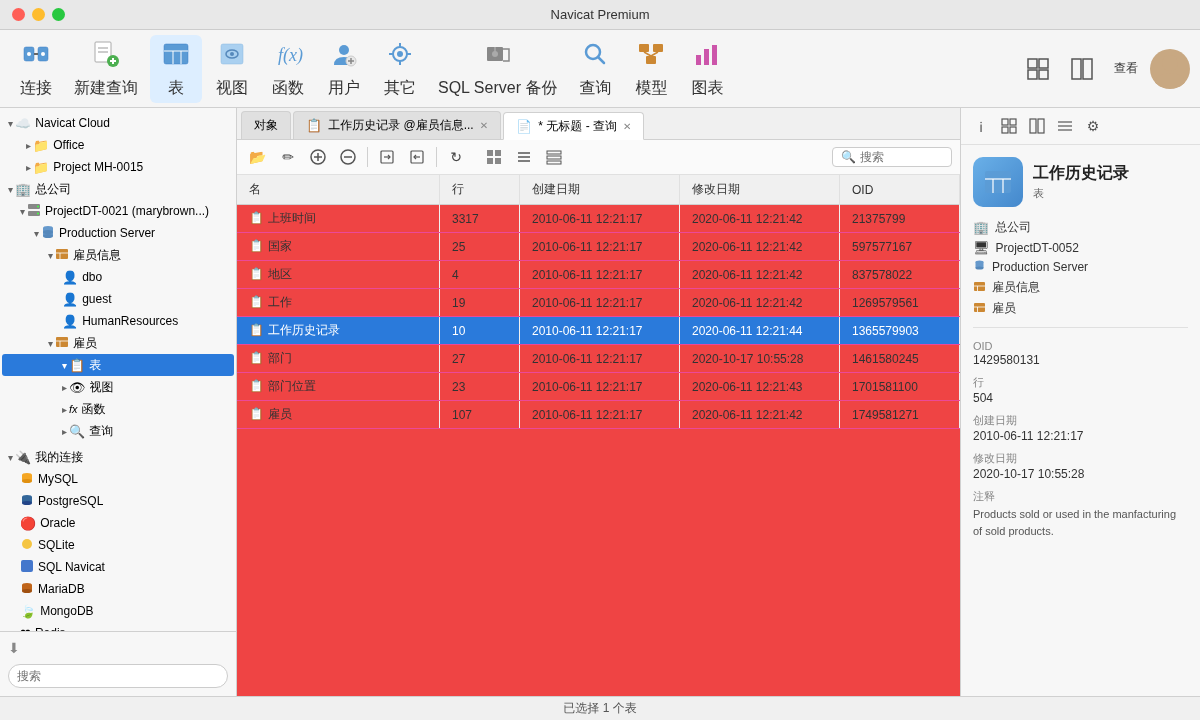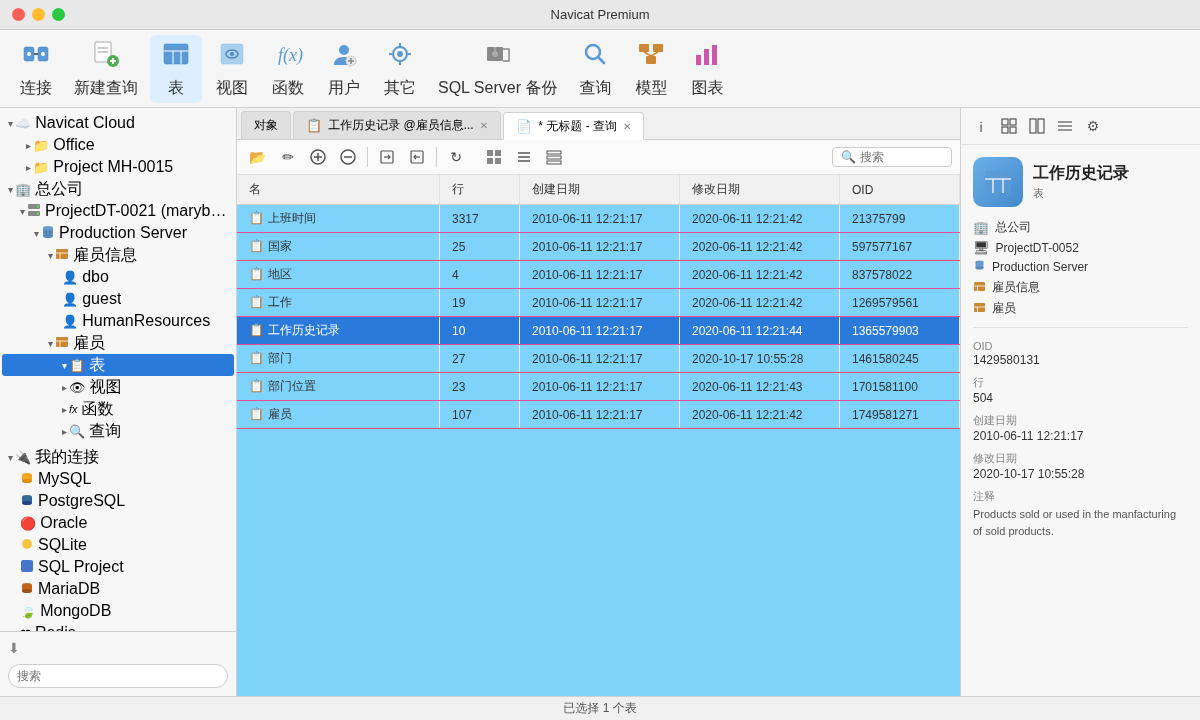--- a/index.html
+++ b/index.html
@@ -25,27 +25,27 @@
 
     
     .main { display: flex; flex: 1; overflow: hidden; }
 
     
     .sidebar { width: 237px; background: #f7f7f7; border-right: 1px solid #d0d0d0; display: flex; flex-direction: column; overflow: hidden; }
     .sidebar-content { flex: 1; overflow-y: auto; padding: 4px 0; }
     .sidebar-item { display: flex; align-items: center; padding: 2px 6px; cursor: pointer; border-radius: 3px; margin: 0 2px; white-space: nowrap; overflow: hidden; height: 22px; }
     .sidebar-item.selected { background: #2a7adb; color: white; }
     .sidebar-item .icon { margin-right: 4px; font-size: 13px; }
-    .sidebar-item .text { font-size: 16px; overflow: hidden; text-overflow: ellipsis; }
+    .sidebar-item .text { font-size: 12px; overflow: hidden; text-overflow: ellipsis; }
     .sidebar-arrow { font-size: 10px; margin-right: 2px; color: #666; }
     .sidebar-search { padding: 8px; border-top: 1px solid #d0d0d0; }
     .sidebar-search input { width: 100%; padding: 4px 8px; border: 1px solid #ccc; border-radius: 12px; font-size: 12px; background: white; outline: none; }
 
     
-    .content { flex: 1; display: flex; flex-direction: column; background: #7dd3fc; overflow: hidden; }
+    .content { flex: 1; display: flex; flex-direction: column; background: #ef4444; overflow: hidden; }
 
     
     .tab-bar { display: flex; align-items: flex-end; background: #f0f0f0; border-bottom: 1px solid #d0d0d0; padding: 0 4px; height: 32px; }
     .tab { display: flex; align-items: center; padding: 0 12px; height: 28px; border: 1px solid #d0d0d0; border-bottom: none; border-radius: 4px 4px 0 0; cursor: pointer; background: #e0e0e0; margin-right: 2px; font-size: 12px; gap: 6px; }
     .tab.active { background: white; border-bottom: 1px solid white; margin-bottom: -1px; }
     .tab-icon { font-size: 13px; }
     .tab-close { font-size: 10px; color: #888; cursor: pointer; }
 
     
     .action-bar { display: flex; align-items: center; padding: 4px 8px; border-bottom: 1px solid #e0e0e0; background: #fafafa; gap: 4px; }
@@ -214,20 +214,45 @@
     <div class="tool-icon">
       <svg width="30" height="30" viewBox="0 0 30 30">
           <rect x="4" y="16" width="5" height="10" fill="#cc55aa"></rect>
           <rect x="12" y="10" width="5" height="16" fill="#cc55aa"></rect>
           <rect x="20" y="6" width="5" height="20" fill="#cc55aa"></rect>
         </svg>
     </div>
     <span class="tool-label">图表</span>
   </div>
 
+  <div class="right-toolbar">
+    <div class="tool-item" style="min-width:36px">
+      <svg width="24" height="24" viewBox="0 0 24 24">
+          <rect x="2" y="2" width="9" height="9" fill="none" stroke="#555" stroke-width="1.5"></rect>
+          <rect x="13" y="2" width="9" height="9" fill="none" stroke="#555" stroke-width="1.5"></rect>
+          <rect x="2" y="13" width="9" height="9" fill="none" stroke="#555" stroke-width="1.5"></rect>
+          <rect x="13" y="13" width="9" height="9" fill="none" stroke="#555" stroke-width="1.5"></rect>
+        </svg>
+    </div>
+    <div class="tool-item" style="min-width:36px">
+      <svg width="24" height="24" viewBox="0 0 24 24">
+          <rect x="2" y="2" width="9" height="20" fill="none" stroke="#555" stroke-width="1.5"></rect>
+          <rect x="13" y="2" width="9" height="20" fill="none" stroke="#555" stroke-width="1.5"></rect>
+        </svg>
+    </div>
+    <div class="tool-item" style="min-width:40px">
+      <span style="font-size:12px;color:#333">查看</span>
+    </div>
+    <div class="avatar">
+      <svg width="40" height="40" viewBox="0 0 40 40">
+          <circle cx="20" cy="14" r="8" fill="#c8a882"></circle>
+          <path d="M4 38 Q4 24 20 24 Q36 24 36 38" fill="#c8a882"></path>
+        </svg>
+    </div>
+  </div>
 </div>
 
 <div class="main">
 
   <div class="sidebar">
     <div class="sidebar-content">
 
       <div class="sidebar-item">
         <span class="sidebar-arrow">▾</span>
         <span class="icon">☁️</span>
@@ -365,21 +390,21 @@
             </svg>
         </span>
         <span class="text">SQLite</span>
       </div>
       <div class="sidebar-item" style="padding-left:18px">
         <span class="icon">
           <svg width="14" height="14" viewBox="0 0 14 14">
               <rect x="1" y="1" width="12" height="12" rx="2" fill="#4477cc"></rect>
             </svg>
         </span>
-        <span class="text">SQL Project</span>
+        <span class="text">SQL Navicat</span>
       </div>
       <div class="sidebar-item" style="padding-left:18px">
         <span class="icon">
           <svg width="14" height="14" viewBox="0 0 14 14">
               <ellipse cx="7" cy="4" rx="5" ry="2" fill="#c0651a"></ellipse>
               <rect x="2" y="4" width="10" height="6" fill="#c0651a"></rect>
               <ellipse cx="7" cy="10" rx="5" ry="2" fill="#a05010"></ellipse>
             </svg>
         </span>
         <span class="text">MariaDB</span>

